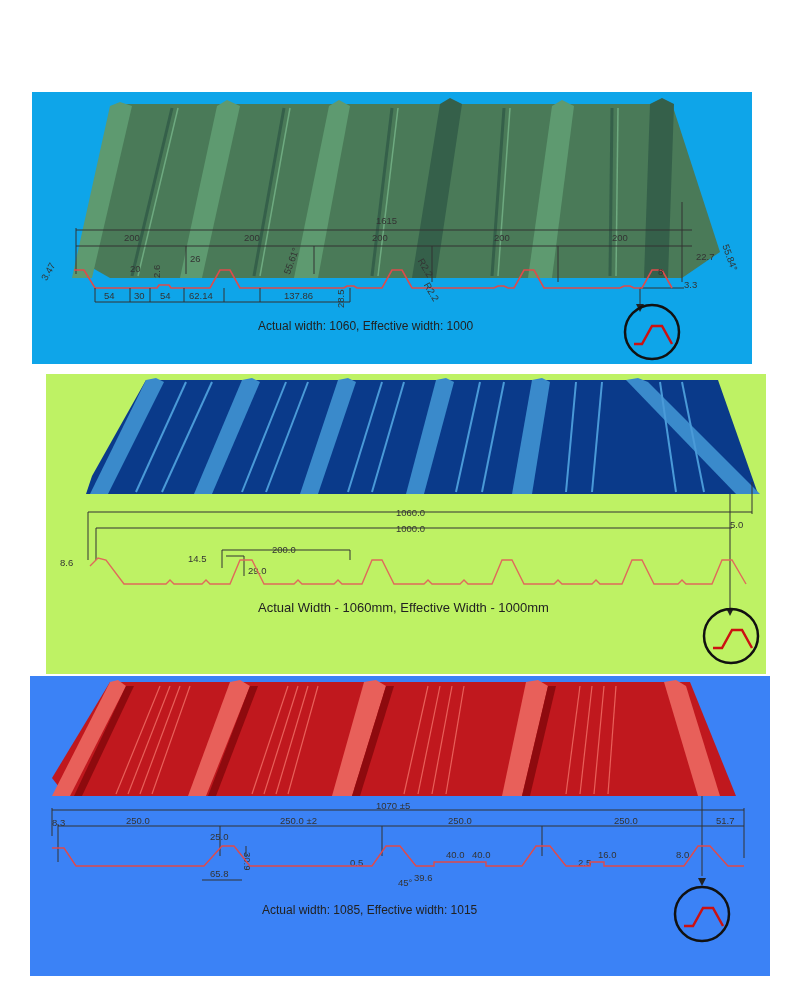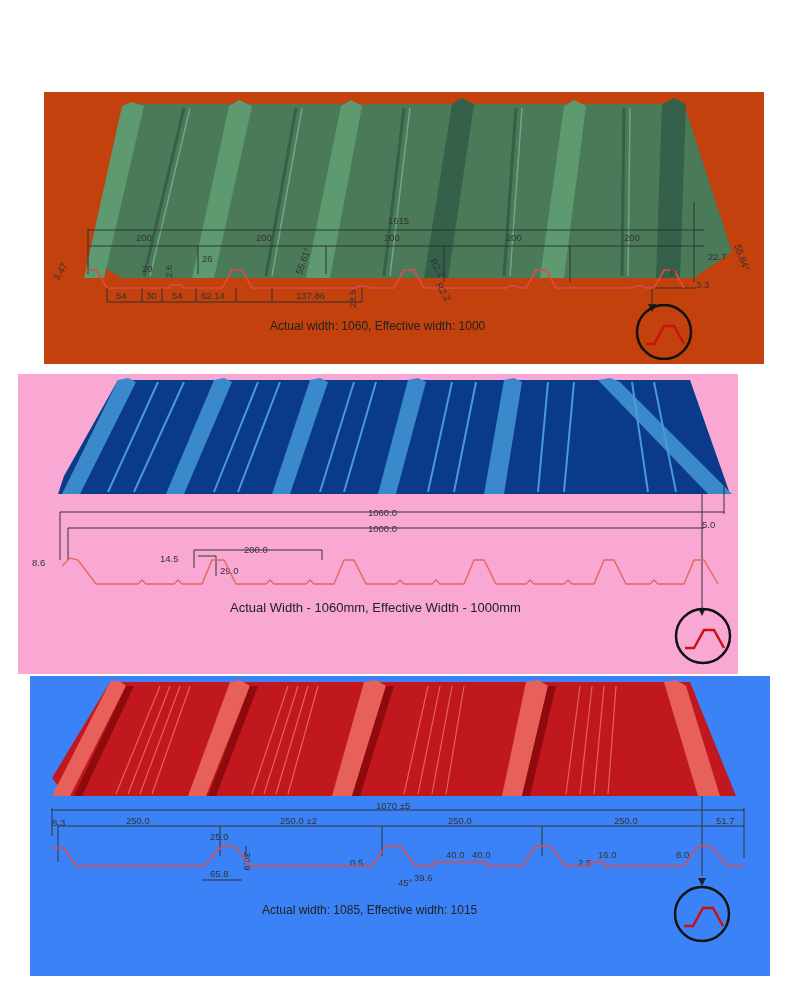--- a/index.html
+++ b/index.html
@@ -5,21 +5,21 @@
   html, body { margin: 0; padding: 0; background: #ffffff; }
   body { width: 800px; height: 1000px; position: relative; overflow: hidden; font-family: "Liberation Sans", sans-serif; }
   .panel { position: absolute; }
   .panel svg { position: absolute; left: 0; top: 0; overflow: visible; }
   .dim { font-family: "Liberation Sans", sans-serif; font-size: 9.5px; fill: #333; }
   .caption { font-family: "Liberation Sans", sans-serif; fill: #222; }
 </style>
 </head>
 <body>
 
-<div class="panel" style="left:44px;top:92px;width:720px;height:272px;background:#c2410c;">
+<div class="panel" style="left:32px;top:92px;width:720px;height:272px;background:#0ea5e9;">
   <svg width="720" height="272">
 
     <polygon points="50,170 92,12 640,12 688,160 650,186 78,186" fill="#4a7a58"></polygon>
 
     <g>
       <polygon points="78,14 88,10 100,14 60,186 40,186" fill="#5e9a70"></polygon>
       <polygon points="185,14 195,8 208,14 170,186 148,186" fill="#5e9a70"></polygon>
       <polygon points="297,14 307,8 318,14 286,186 262,186" fill="#5e9a70"></polygon>
       <polygon points="408,12 418,6 430,12 404,186 380,186" fill="#35604a"></polygon>
       <polygon points="520,14 530,8 542,14 520,186 496,186" fill="#5e9a70"></polygon>
@@ -91,21 +91,21 @@
     <text class="caption" x="226" y="238" font-size="12">Actual width: 1060, Effective width: 1000</text>
 
     <polygon points="604,212 612,212 608,220" fill="#222"></polygon>
     <g>
       <circle cx="620" cy="240" r="27" fill="none" stroke="#111" stroke-width="2.5"></circle>
       <polyline points="602,252 610,252 620,234 630,234 640,252" fill="none" stroke="#cc1111" stroke-width="2.5"></polyline>
     </g>
   </svg>
 </div>
 
-<div class="panel" style="left:18px;top:374px;width:720px;height:300px;background:#f9a8d4;">
+<div class="panel" style="left:46px;top:374px;width:720px;height:300px;background:#bef264;">
   <svg width="720" height="300">
     <polygon points="46,102 100,6 672,6 712,120 40,120" fill="#0a3a8a"></polygon>
     <g fill="#3a8acb">
       <polygon points="100,6 110,4 118,8 62,120 44,120"></polygon>
       <polygon points="196,6 206,4 214,8 166,120 148,120"></polygon>
       <polygon points="292,6 302,4 310,8 272,120 254,120"></polygon>
       <polygon points="390,6 400,4 408,8 378,120 360,120"></polygon>
       <polygon points="486,6 496,4 504,8 486,120 466,120"></polygon>
       <polygon points="580,6 592,4 602,8 714,120 690,120"></polygon>
     </g>

